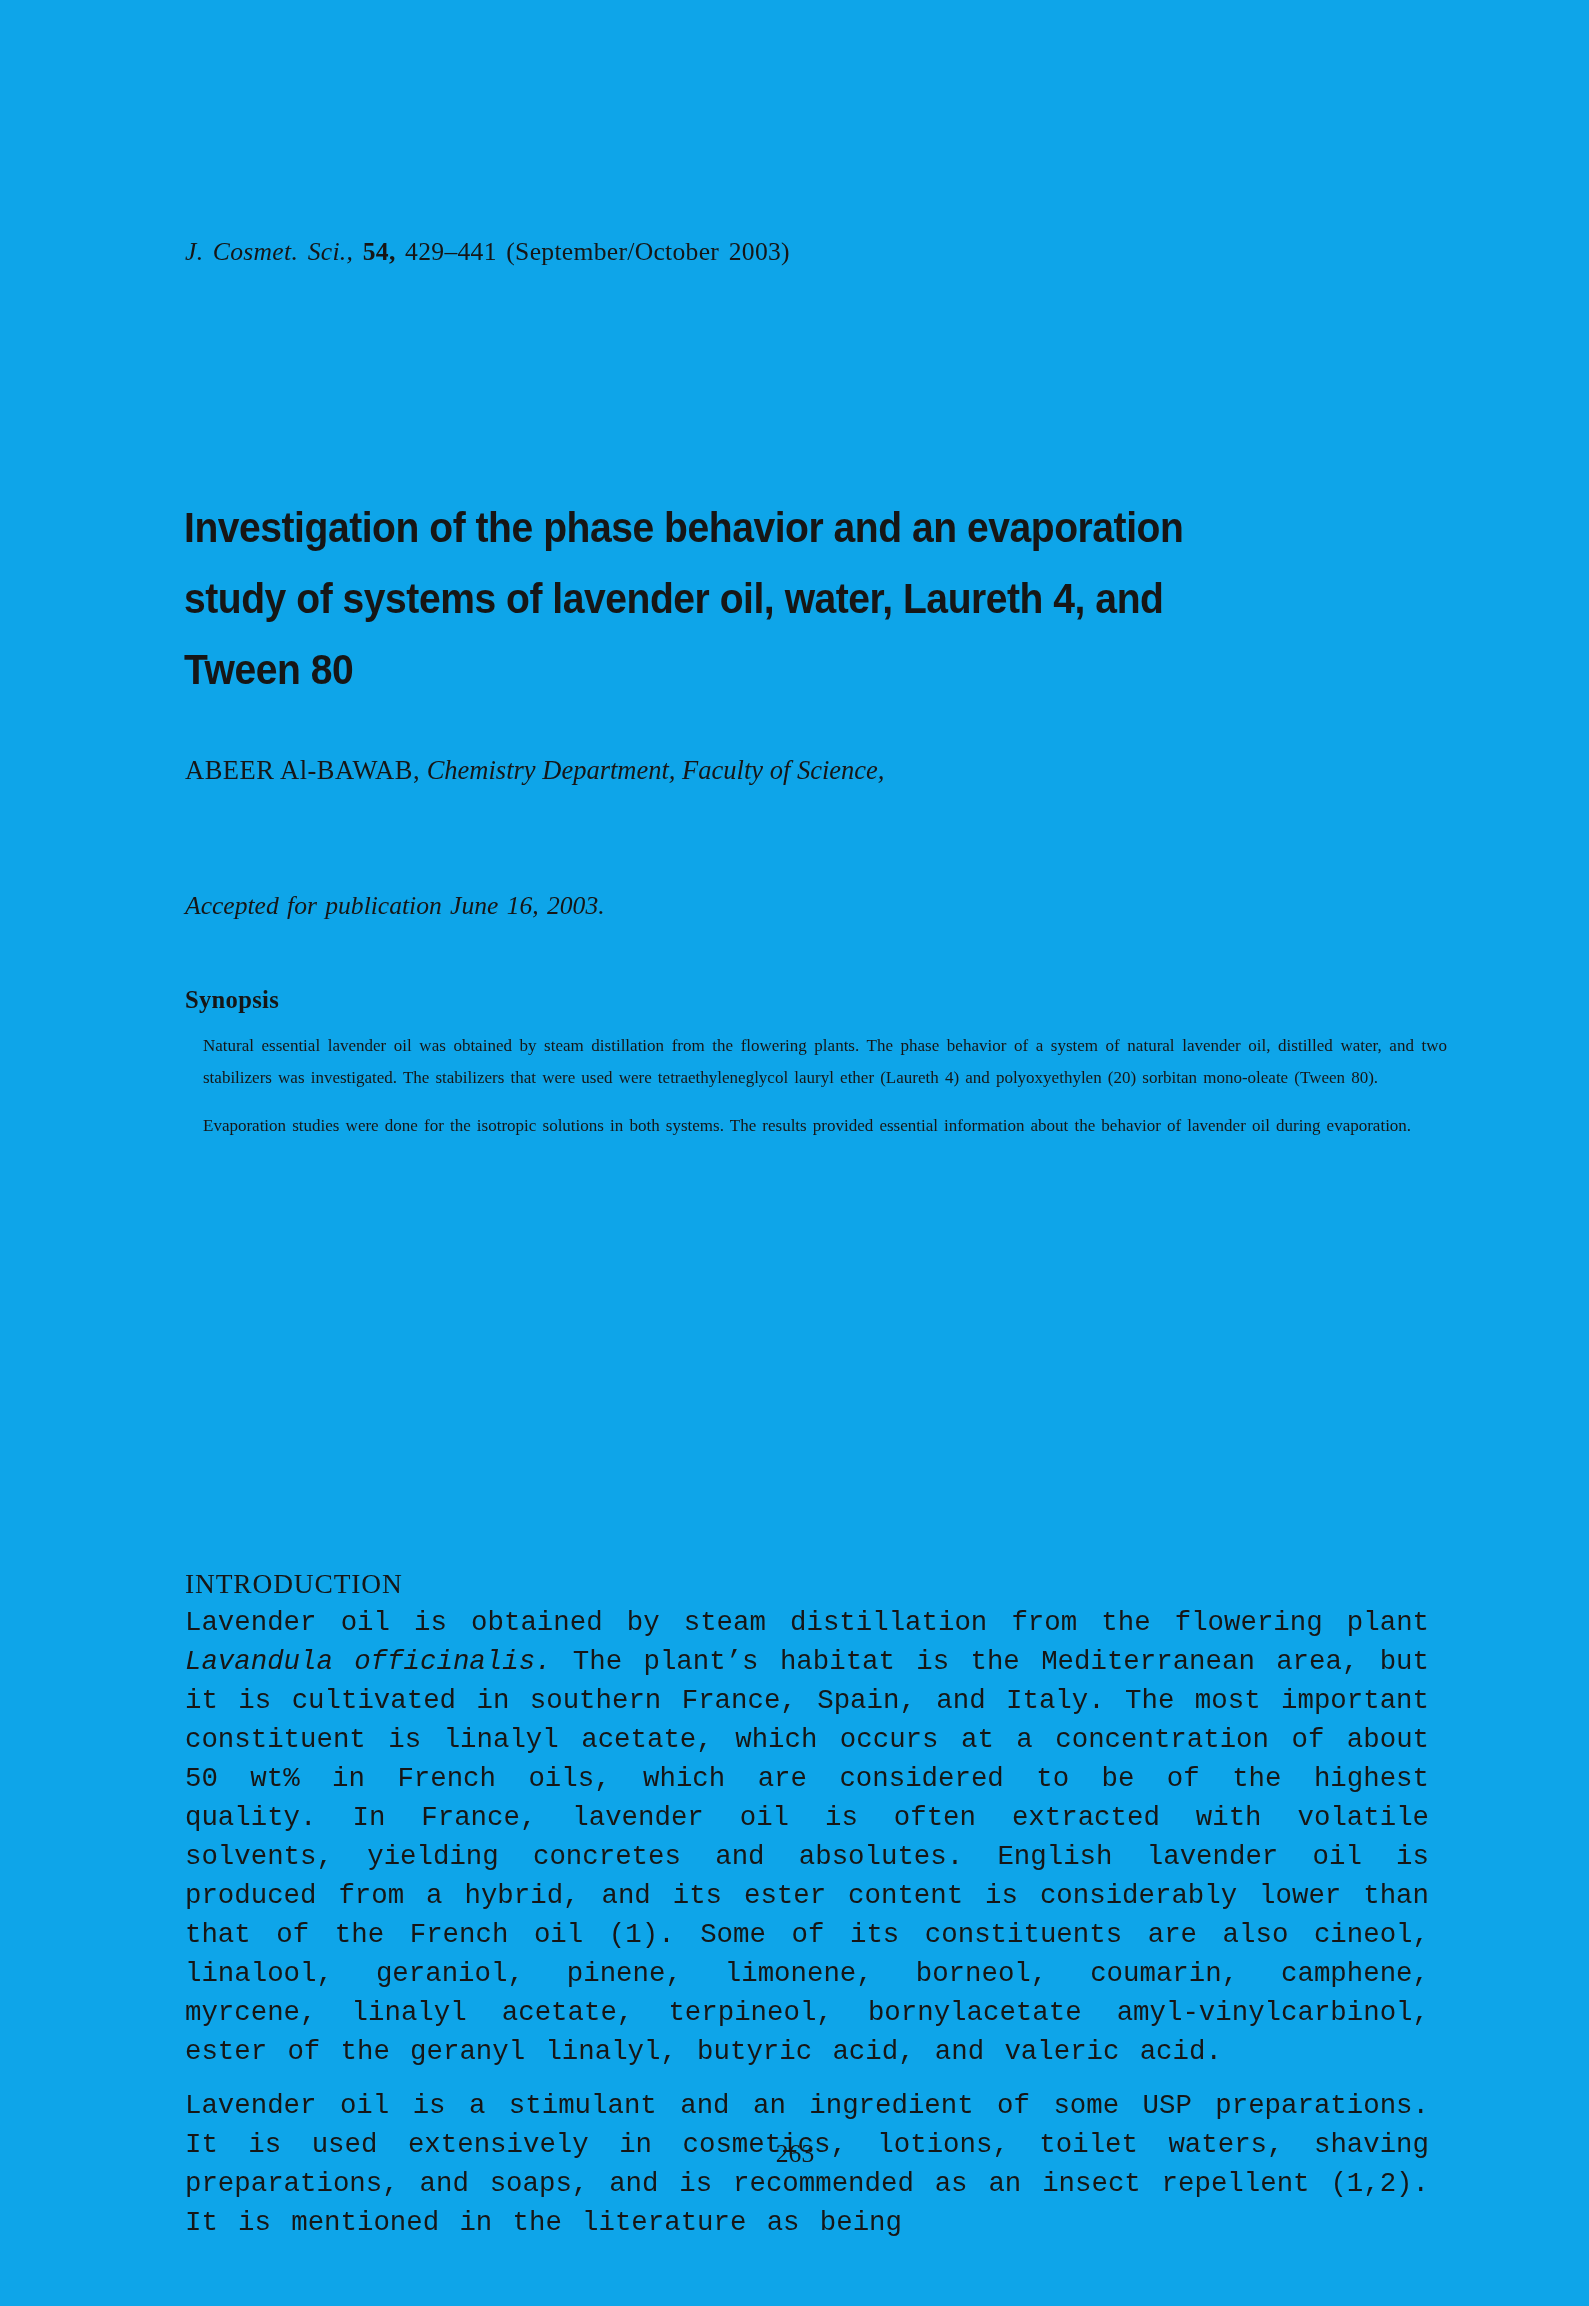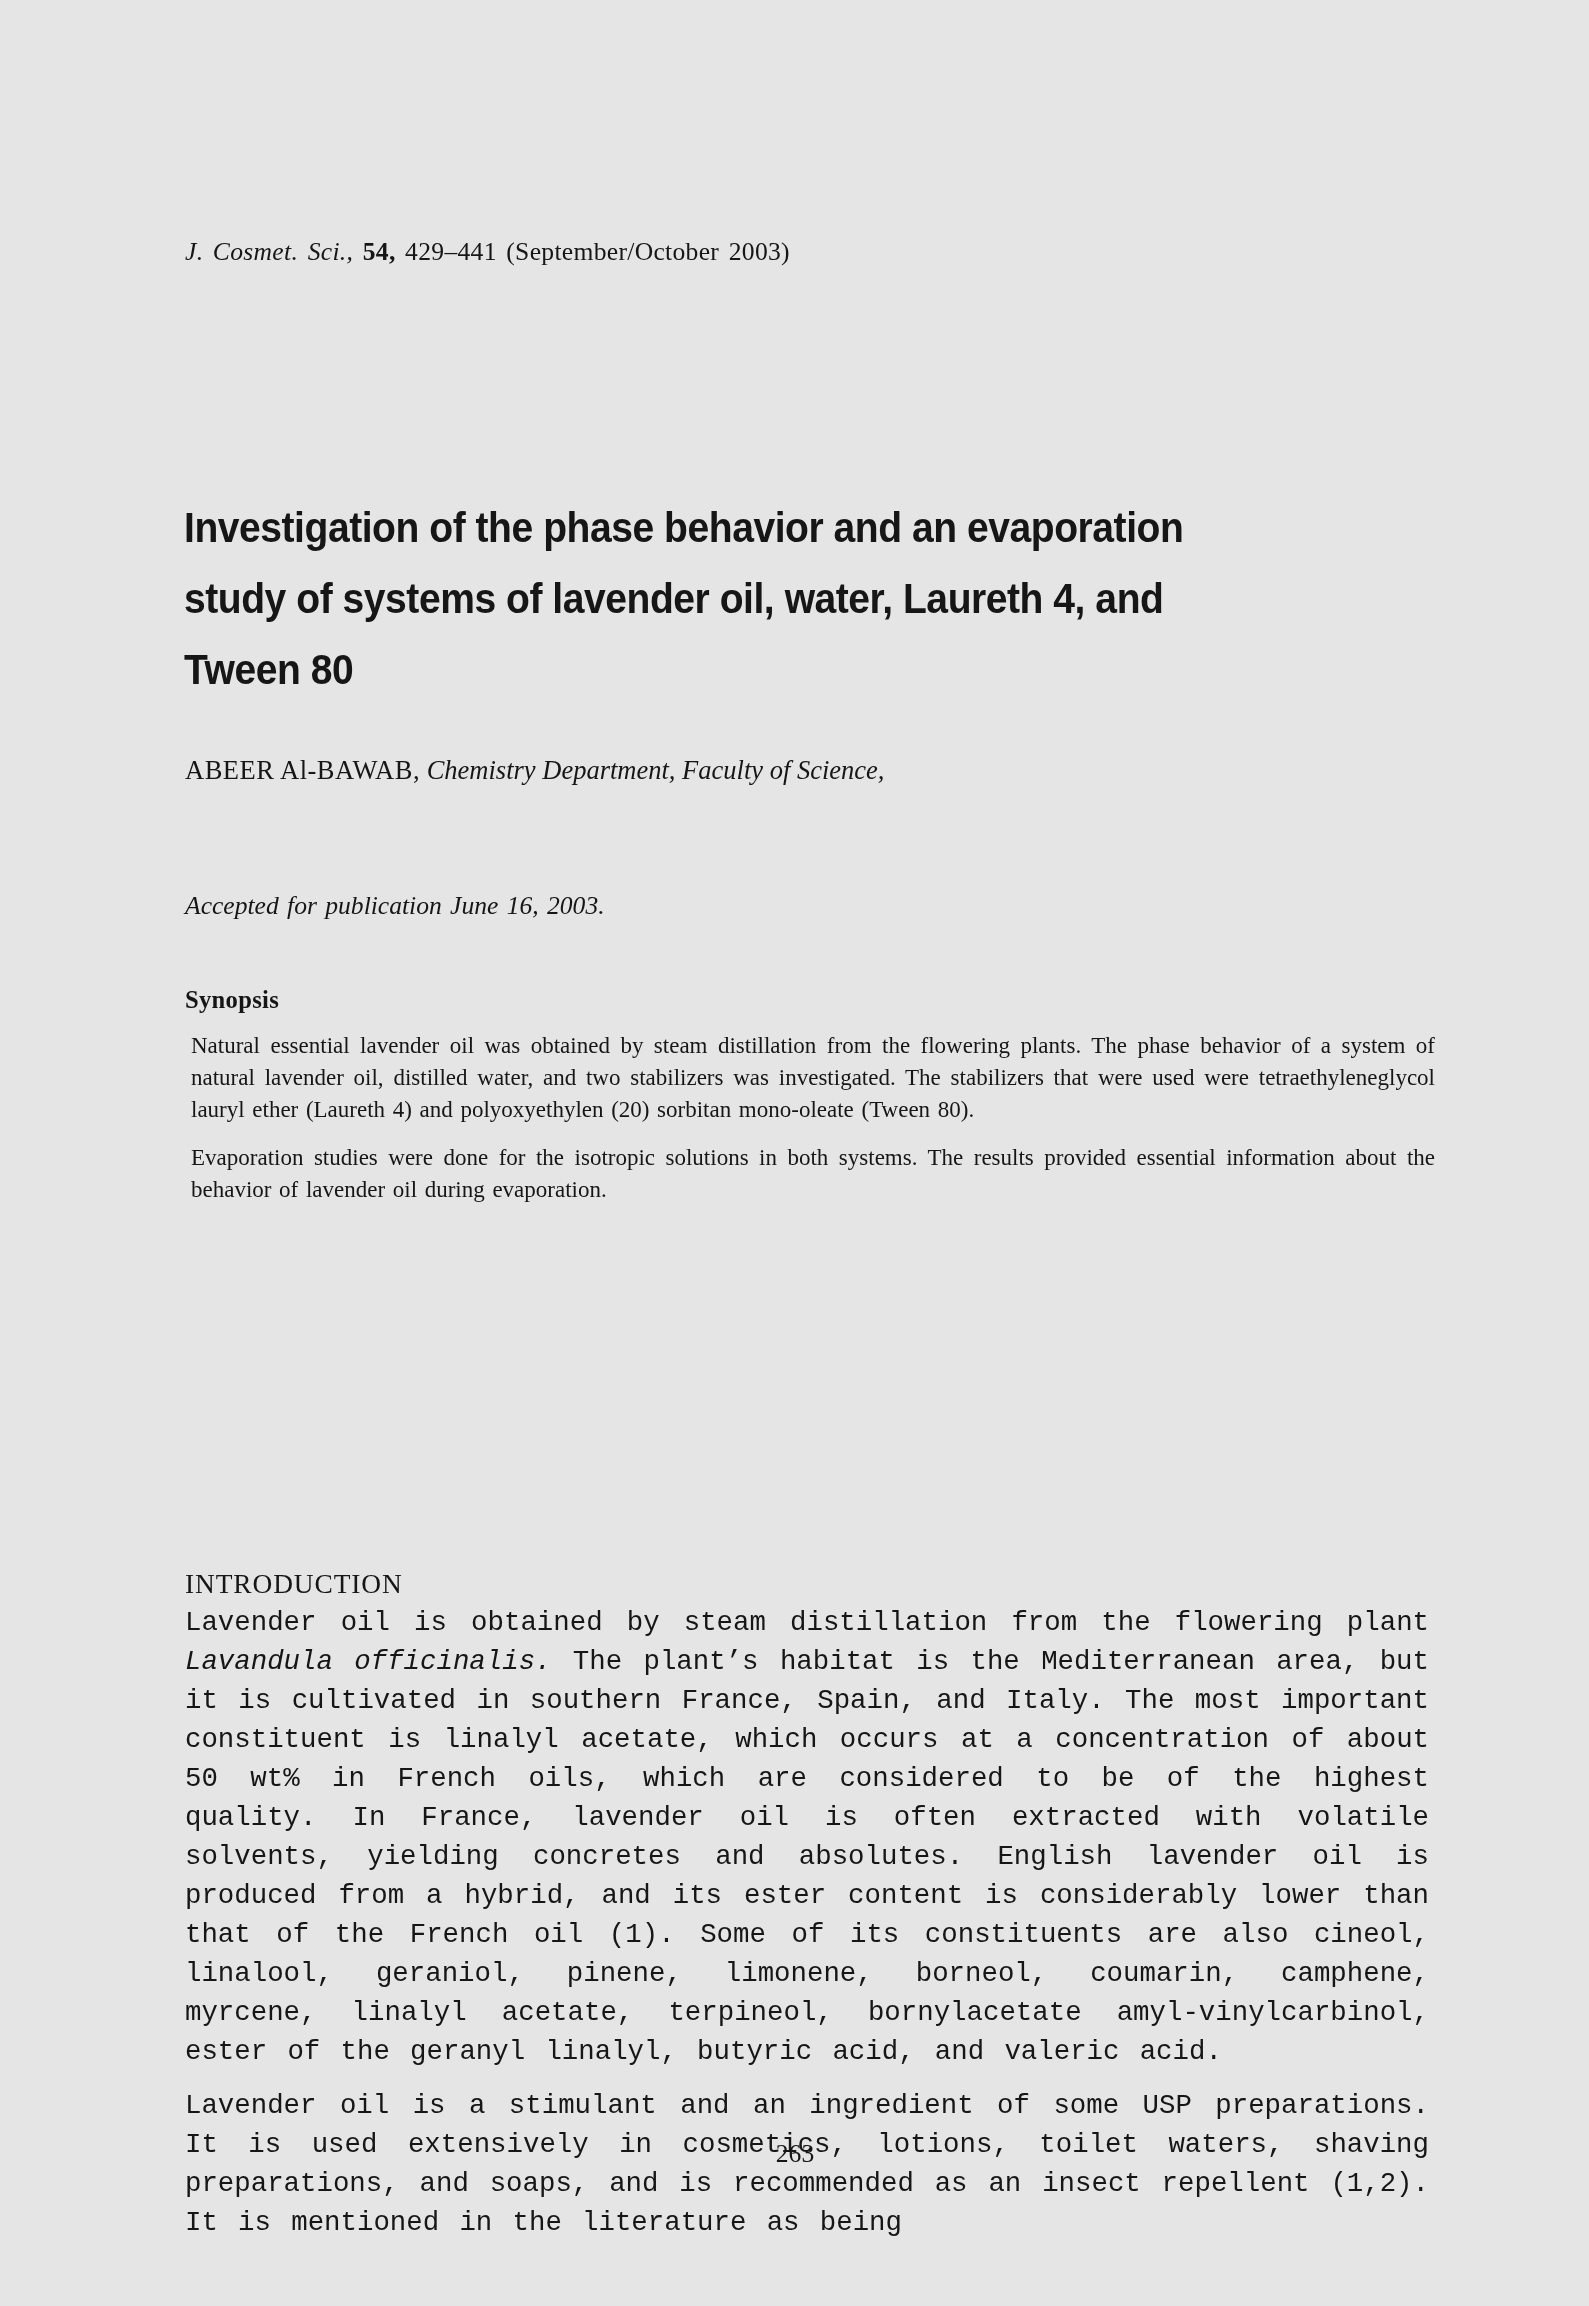--- a/index.html
+++ b/index.html
@@ -4,21 +4,21 @@
 <style>
   html, body {
     margin: 0;
     padding: 0;
     background: #ffffff;
   }
   .page {
     position: relative;
     width: 1590px;
     height: 2306px;
-    background: #e5e5e5;
+    background: #0ea5e9;
     color: #161616;
     font-family: "Liberation Serif", "DejaVu Serif", serif;
     overflow: hidden;
   }
   .abs { position: absolute; }
 
   
   .citation {
     top: 237px;
     left: 185px;
@@ -69,23 +69,23 @@
   .synopsis-heading {
     top: 986px;
     left: 185px;
     font-size: 24.6px;
     font-weight: bold;
     letter-spacing: 0.3px;
     font-family: Liberation Serif, serif;
   }
   .synopsis-body {
     top: 1030px;
-    left: 191px;
+    left: 203px;
     width: 1244px;
-    font-size: 23px;
+    font-size: 17px;
     line-height: 32px;
     text-align: justify;
     word-spacing: 1.9px;
   }
   .synopsis-body p { margin: 0 0 16px 0; }
 
   
   .intro-heading {
     top: 1569px;
     left: 185px;

